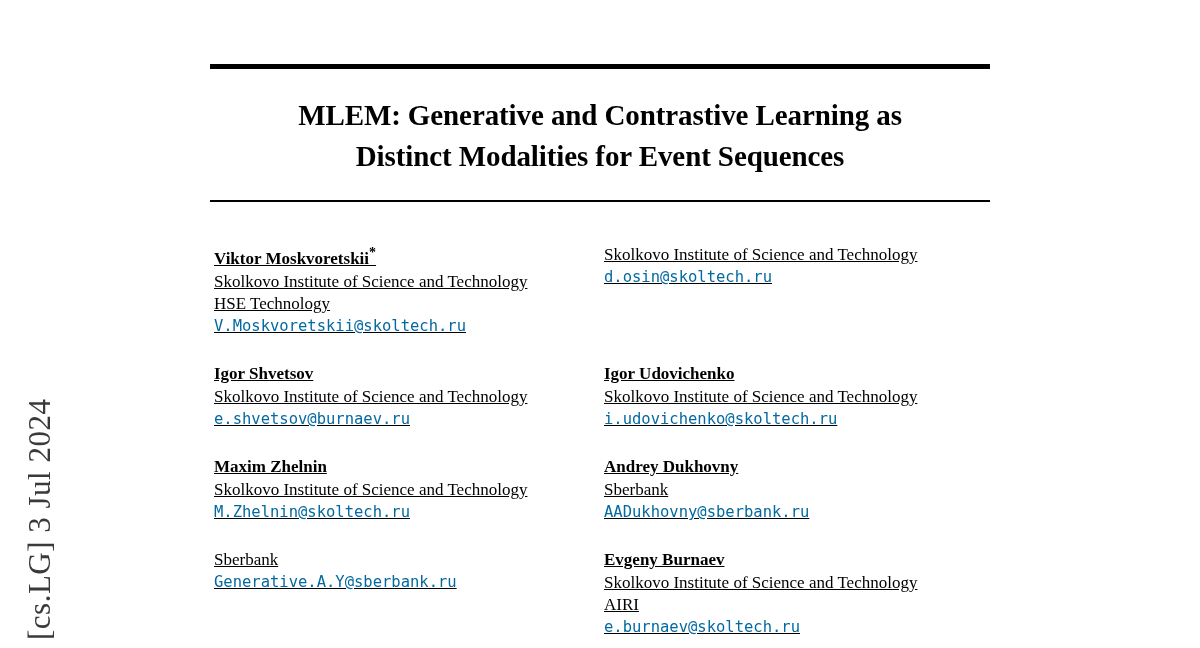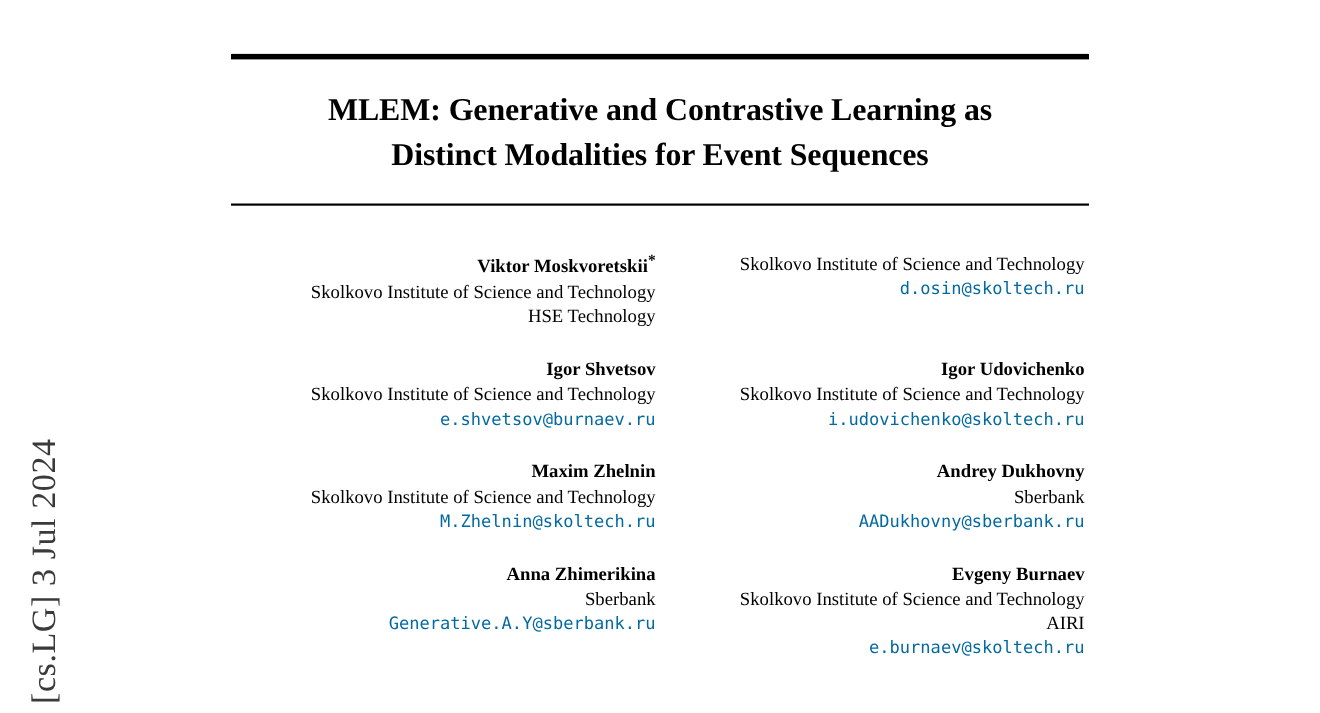--- a/index.html
+++ b/index.html
@@ -37,21 +37,21 @@
     color: #3a3a3a;
     letter-spacing: 0.5px;
     white-space: nowrap;
     padding-left: 6px;
   }
 
   
   .paper {
     position: absolute;
     left: 210px;
-    top: 1px;
+    top: 16px;
     width: 780px;
     height: 456px;
   }
 
   .rule-top {
     margin-top: 48px;
     height: 5px;
     background: #000000;
     width: 100%;
   }
@@ -75,22 +75,23 @@
 
   .authors {
     margin-top: 42px;
     display: grid;
     grid-template-columns: 1fr 1fr;
     row-gap: 26px;
     column-gap: 0px;
   }
 
   .author {
-    text-align: right;
+    text-align: left;
     padding: 0 4px;
+    text-decoration: underline;
   }
   .author-name {
     font-size: 17px;
     font-weight: bold;
     line-height: 1.35;
   }
   .author-name .star {
     font-size: 14px;
     vertical-align: super;
     font-weight: bold;
@@ -124,20 +125,21 @@
   </div>
 
   <div class="rule-bottom"></div>
 
   <div class="authors">
 
     <div class="author">
       <div class="author-name"><span>Viktor Moskvoretskii</span><span class="star">*</span></div>
       <div class="affil">Skolkovo Institute of Science and Technology</div>
       <div class="affil">HSE Technology</div>
+      <div class="email">V.Moskvoretskii@skoltech.ru</div>
     </div>
 
     <div class="author">
       <div class="affil">Skolkovo Institute of Science and Technology</div>
       <div class="email">d.osin@skoltech.ru</div>
     </div>
 
     <div class="author">
       <div class="author-name"><span>Igor Shvetsov</span></div>
       <div class="affil">Skolkovo Institute of Science and Technology</div>
@@ -156,21 +158,20 @@
       <div class="email">M.Zhelnin@skoltech.ru</div>
     </div>
 
     <div class="author">
       <div class="author-name"><span>Andrey Dukhovny</span></div>
       <div class="affil">Sberbank</div>
       <div class="email">AADukhovny@sberbank.ru</div>
     </div>
 
     <div class="author">
-      <div class="author-name"><span>Anna Zhimerikina</span></div>
       <div class="affil">Sberbank</div>
       <div class="email">Generative.A.Y@sberbank.ru</div>
     </div>
 
     <div class="author">
       <div class="author-name"><span>Evgeny Burnaev</span></div>
       <div class="affil">Skolkovo Institute of Science and Technology</div>
       <div class="affil">AIRI</div>
       <div class="email">e.burnaev@skoltech.ru</div>
     </div>

